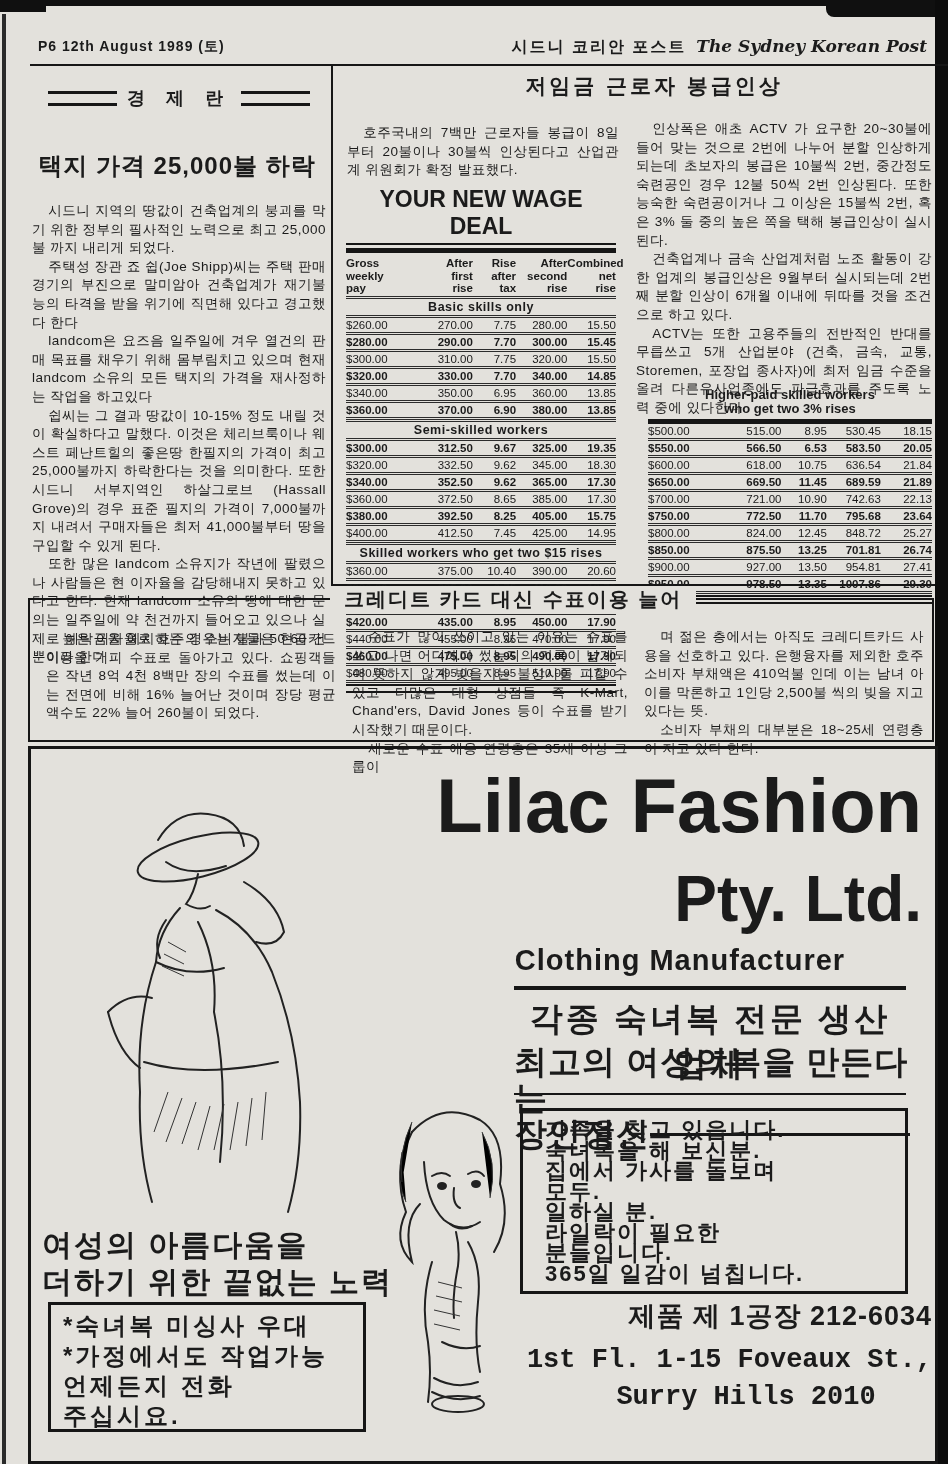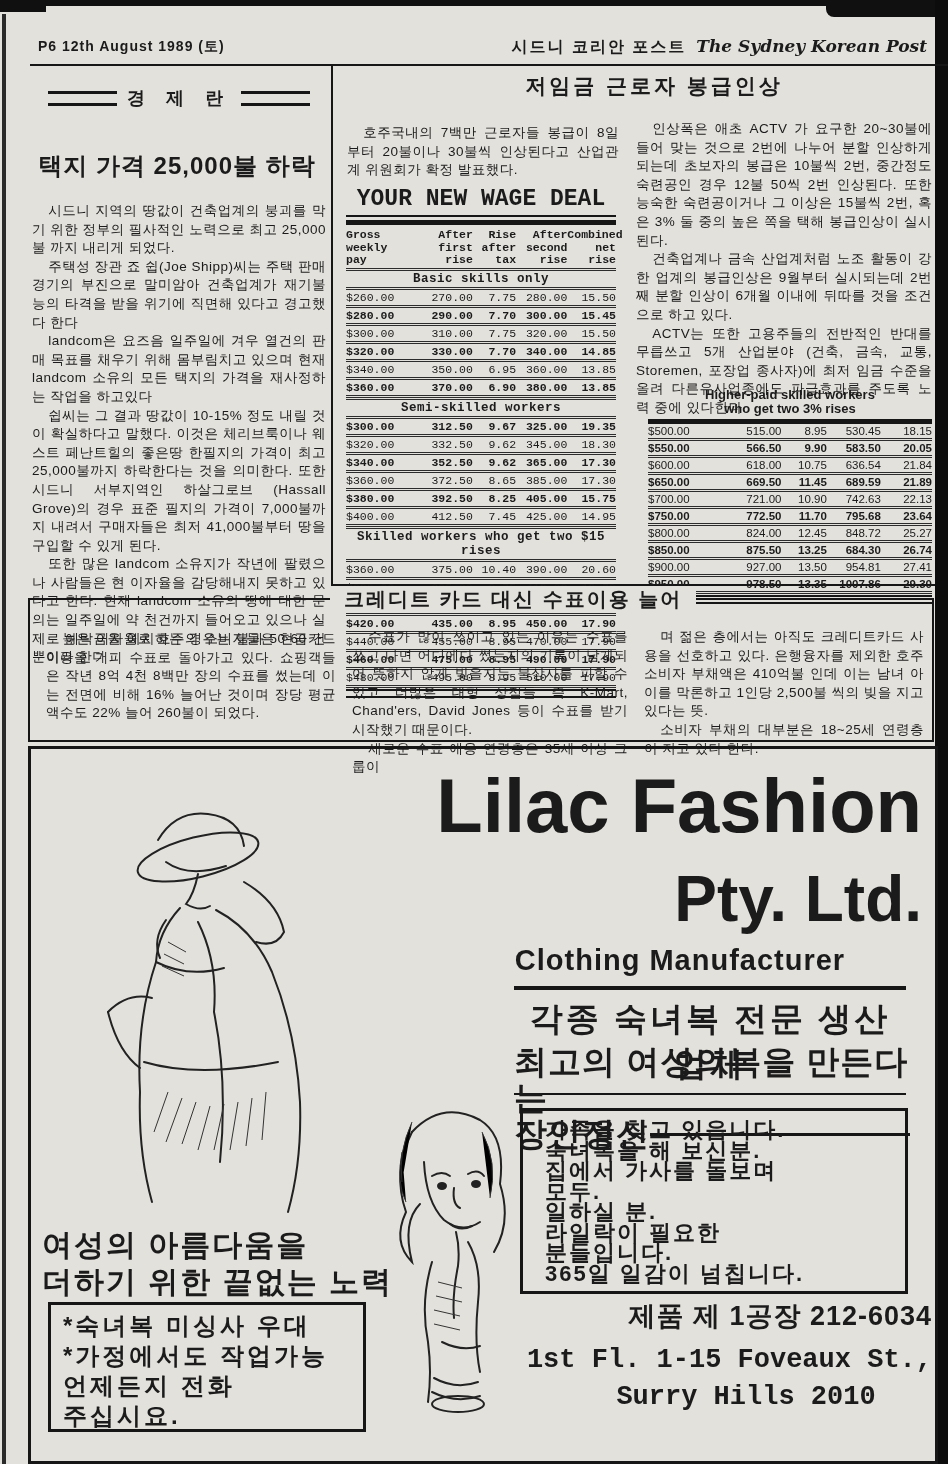--- a/index.html
+++ b/index.html
@@ -27,21 +27,21 @@
   .art-title{position:absolute;left:32px;top:150px;width:290px;text-align:center;font-size:24px;font-weight:900;letter-spacing:1px;}
   .body-col{position:absolute;font-size:13.5px;line-height:18.6px;text-align:justify;letter-spacing:.5px;}
   .body-col div{text-indent:1.2em;}
   #econ-body{left:32px;top:202px;width:294px;}
   
   .wage-title{position:absolute;left:333px;top:72px;width:602px;text-align:center;font-size:21px;font-weight:900;letter-spacing:3px;margin-left:20px;}
   #wage-intro{left:347px;top:124px;width:272px;}
   #wage-right{left:636px;top:120px;width:296px;}
   
   .ntable{position:absolute;font-family:"Liberation Sans","DejaVu Sans",sans-serif;}
-  #wage-table{left:346px;top:186px;width:270px;font-family:Liberation Mono, monospace;}
+  #wage-table{left:346px;top:186px;width:270px;}
   #higher-table{left:648px;top:388px;width:284px;}
   .wt-title{font-size:23px;font-weight:900;text-align:center;letter-spacing:0px;border-bottom:2px solid #161616;padding-bottom:3px;}
   .wt-thick{height:5px;background:#161616;margin-top:3px;}
   .ht-title{font-size:13px;font-weight:900;text-align:center;white-space:pre-line;line-height:14px;margin-bottom:2px;}
   .trow{display:flex;align-items:flex-end;border-bottom:3px double #2c2c2c;padding:1px 0;font-size:11.5px;}
   .trow.bold{font-weight:800;}
   .theaders{display:flex;align-items:flex-end;font-weight:800;font-size:11.5px;line-height:12.5px;padding:4px 0 2px 0;}
   .theaders .tcell{white-space:pre-line;}
   .tcell{display:block;}
   .c0{width:26%;text-align:left;}
@@ -303,21 +303,21 @@
         <div class="trow">
           <span class="tcell c0">$500.00</span>
           <span class="tcell c1">515.00</span>
           <span class="tcell c2">8.95</span>
           <span class="tcell c3">530.45</span>
           <span class="tcell c4">18.15</span>
         </div>
         <div class="trow bold">
           <span class="tcell c0">$550.00</span>
           <span class="tcell c1">566.50</span>
-          <span class="tcell c2">9.90</span>
+          <span class="tcell c2">6.53</span>
           <span class="tcell c3">583.50</span>
           <span class="tcell c4">20.05</span>
         </div>
         <div class="trow">
           <span class="tcell c0">$600.00</span>
           <span class="tcell c1">618.00</span>
           <span class="tcell c2">10.75</span>
           <span class="tcell c3">636.54</span>
           <span class="tcell c4">21.84</span>
         </div>
@@ -346,21 +346,21 @@
           <span class="tcell c0">$800.00</span>
           <span class="tcell c1">824.00</span>
           <span class="tcell c2">12.45</span>
           <span class="tcell c3">848.72</span>
           <span class="tcell c4">25.27</span>
         </div>
         <div class="trow bold">
           <span class="tcell c0">$850.00</span>
           <span class="tcell c1">875.50</span>
           <span class="tcell c2">13.25</span>
-          <span class="tcell c3">684.30</span>
+          <span class="tcell c3">701.81</span>
           <span class="tcell c4">26.74</span>
         </div>
         <div class="trow">
           <span class="tcell c0">$900.00</span>
           <span class="tcell c1">927.00</span>
           <span class="tcell c2">13.50</span>
           <span class="tcell c3">954.81</span>
           <span class="tcell c4">27.41</span>
         </div>
         <div class="trow bold">

